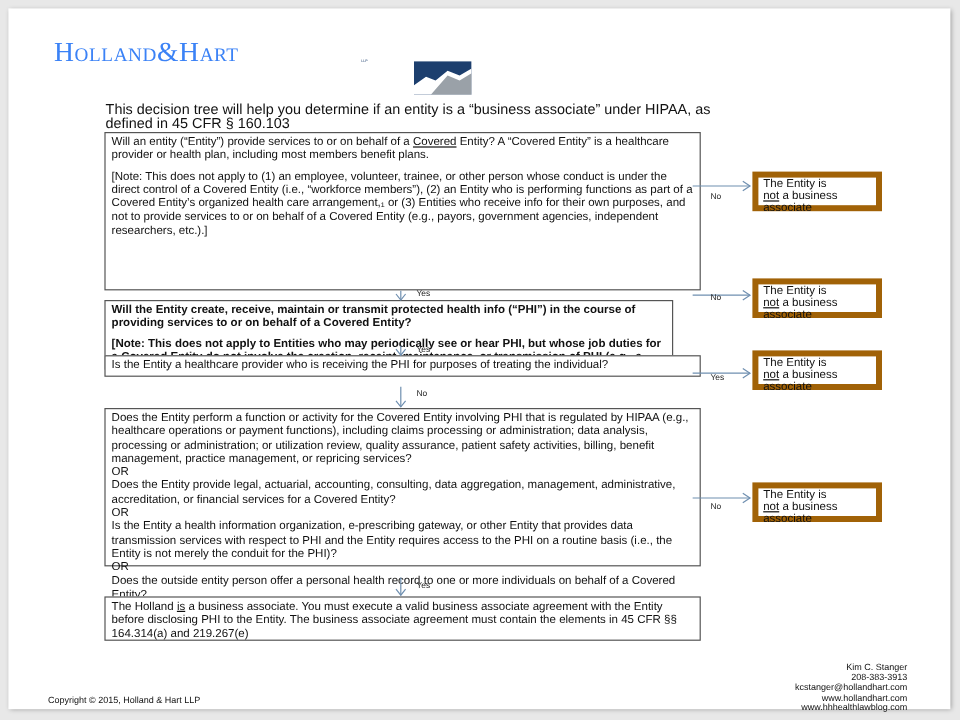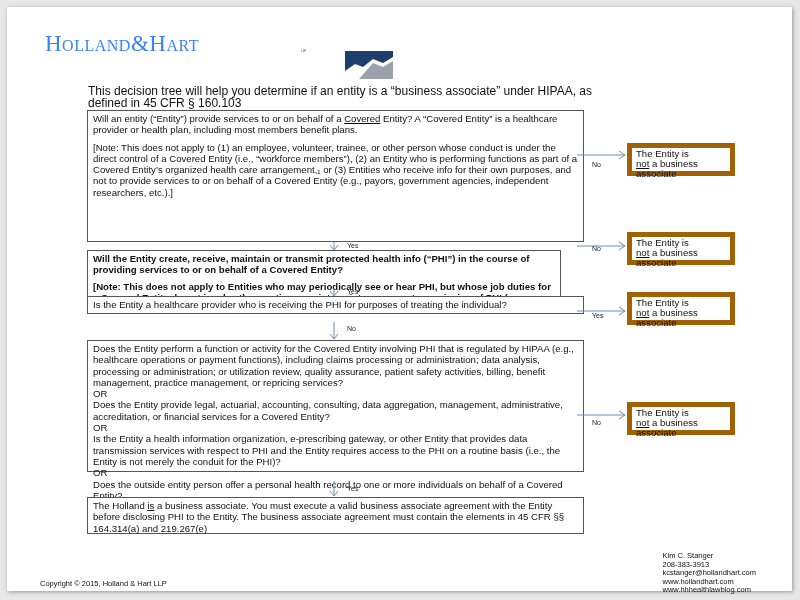--- a/index.html
+++ b/index.html
@@ -13,21 +13,21 @@
   .intro { position:absolute; left:81px; top:78px; width:540px; font-size:12px; line-height:12px; }
   .box { position:absolute; border:1px solid #555; background:#fff; font-size:9.6px; line-height:11.3px; padding:2px 5px; box-sizing:border-box; }
   .box p { margin:0; }
   .box .gap { height:6px; }
   .or { }
   .u { text-decoration:underline; }
   .side { position:absolute; left:620px; width:108px; border:5px solid #a16207; background:#fff; font-size:9.6px; line-height:10.2px; padding:1px 4px; box-sizing:border-box; }
   .lbl { position:absolute; font-size:7px; color:#222; }
   .varrow, .harrow { position:absolute; }
   .footer-left { position:absolute; left:33px; top:572px; font-size:7.5px; }
-  .contact { position:absolute; right:36px; top:545px; text-align:left; font-size:7.5px; line-height:8.5px; }
+  .contact { position:absolute; right:36px; top:545px; text-align:right; font-size:7.5px; line-height:8.5px; }
 </style>
 </head>
 <body>
 
 <div class="page">
 
   <div class="logo">
     <span class="logo-text">Holland&amp;Hart</span>
     <span class="logo-llp">LLP</span>
     <svg class="logo-mark" viewBox="0 0 48 28">

